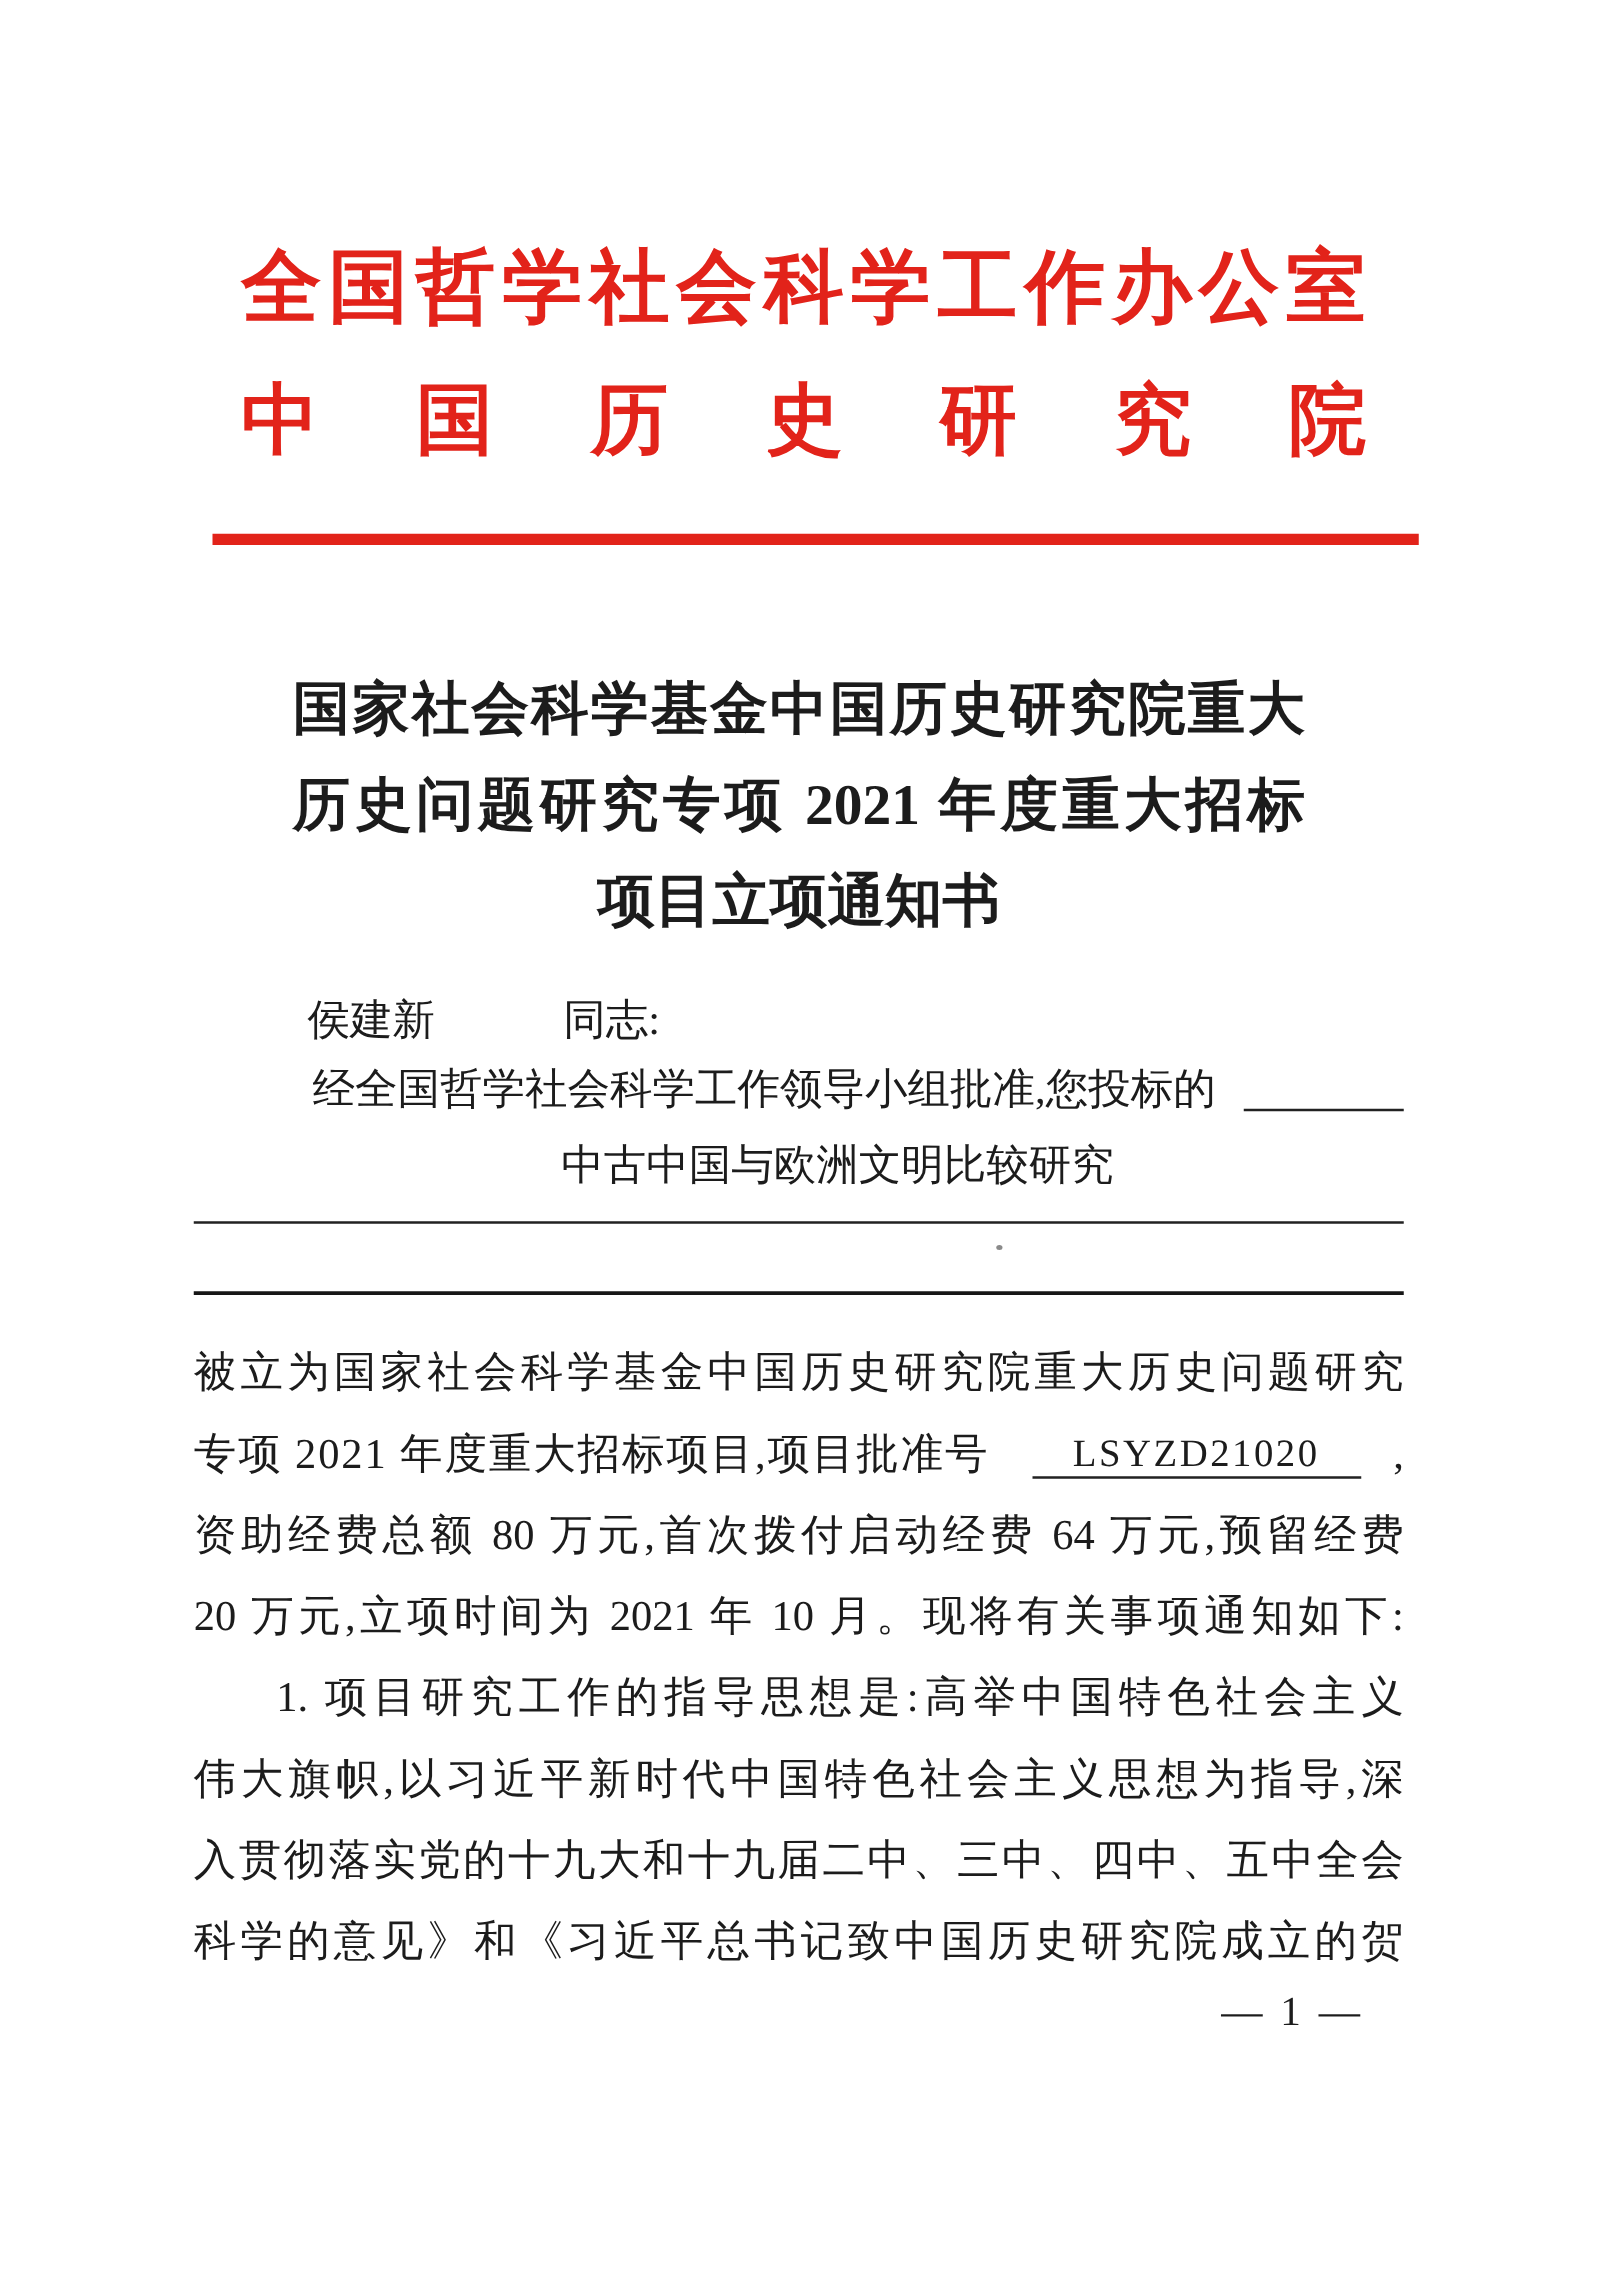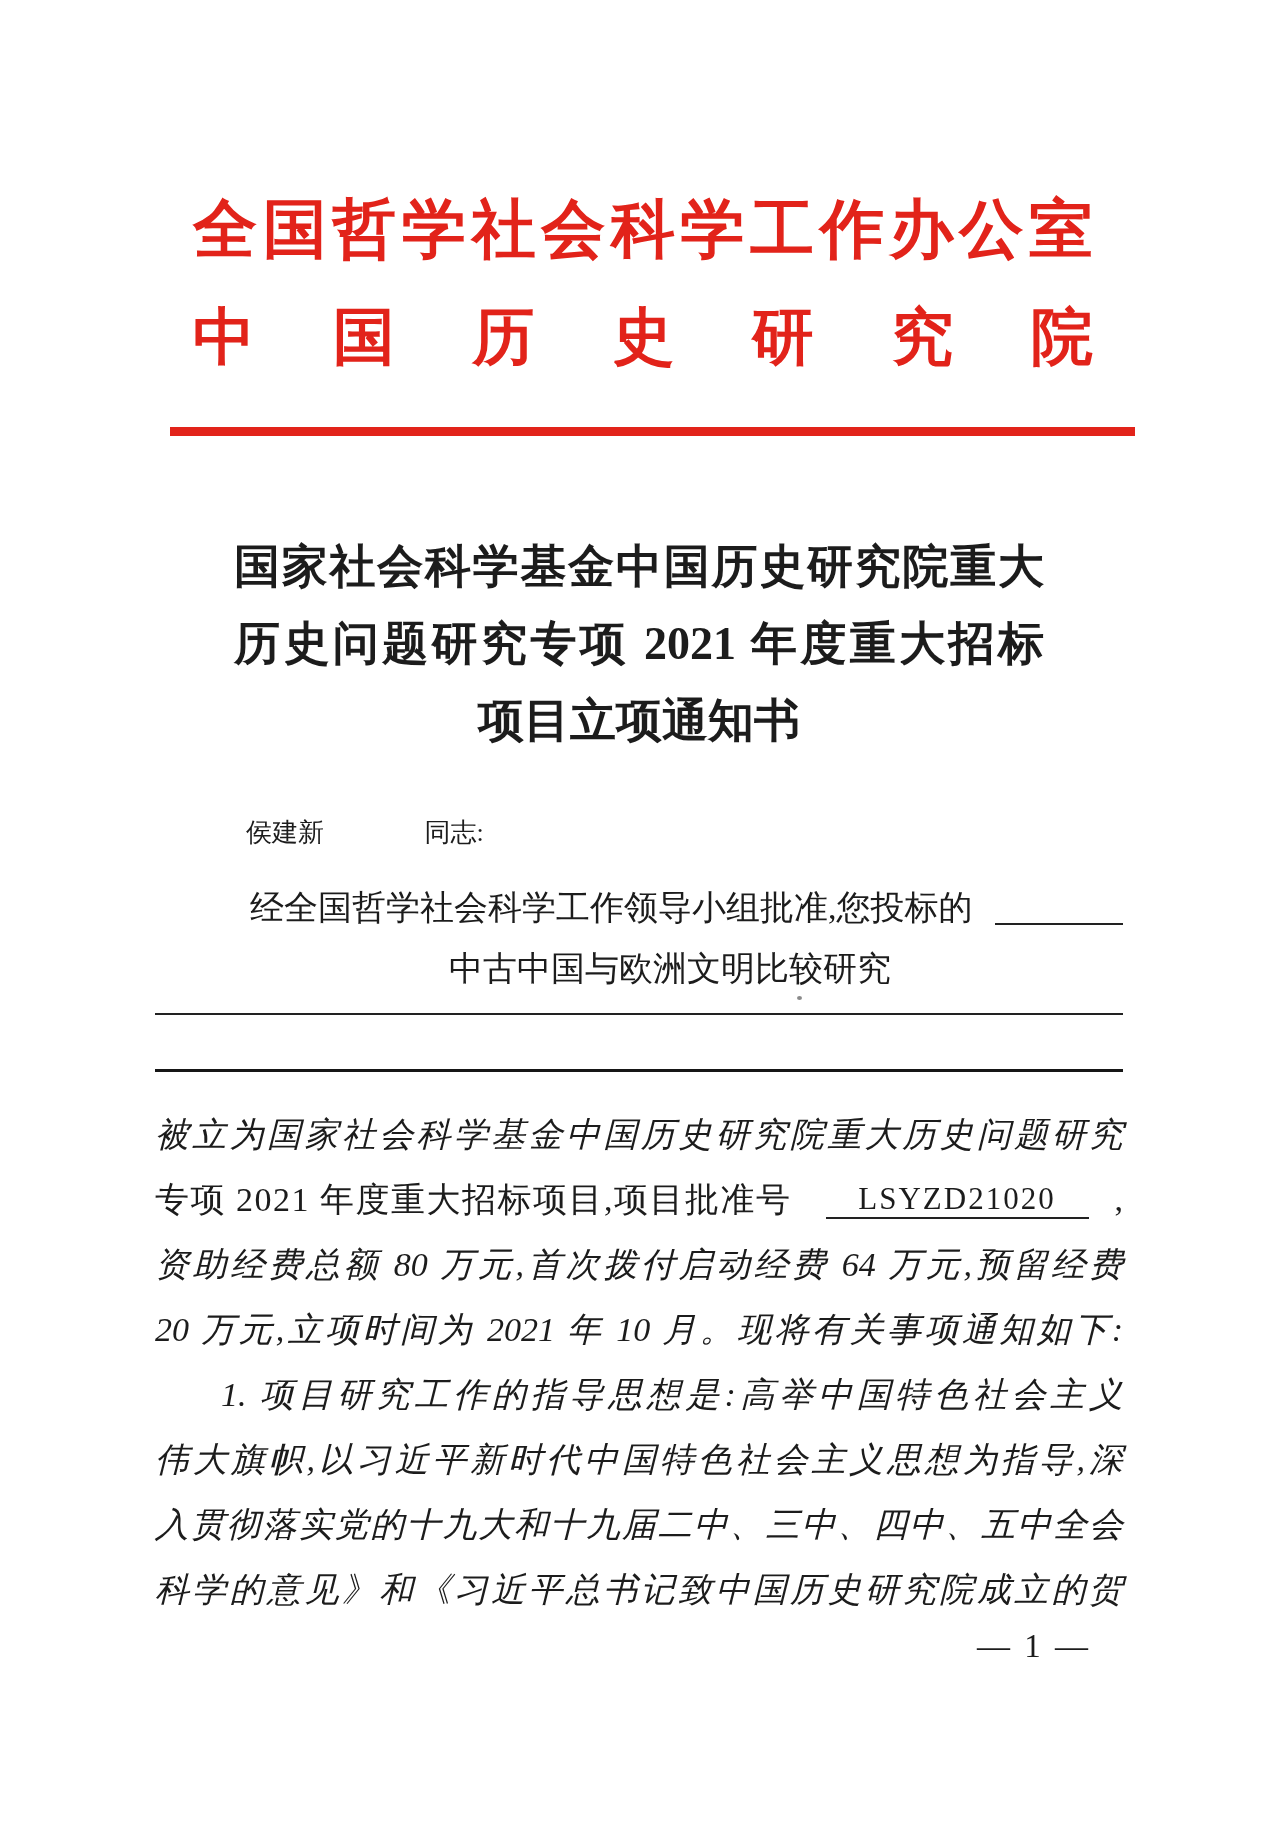--- a/index.html
+++ b/index.html
@@ -16,36 +16,36 @@
   .org-line1{ font-size:64px; }
   .org-line2{ font-size:62px; margin-top:40px; }
   .red-line{ margin-left:15px; margin-top:56px; width:965px; height:9px;
     background:var(--accent-red); }
   
   .doc-title{ width:810px; margin:92px auto 0 auto; font-size:46px; font-weight:bold;
     line-height:77px; }
   .t-just{ text-align:justify; text-align-last:justify; text-justify:inter-character; }
   .t-center{ text-align:right; text-align-last:center; }
   
-  .greeting{ margin-top:52px; font-size:26px; line-height:44px; }
+  .greeting{ margin-top:36px; font-size:34px; line-height:44px; }
   .greeting .recipient{ margin-left:91px; }
   .greeting .salutation{ margin-left:94px; }
   
-  .intro-row{ display:flex; margin-top:30px; font-size:34px;
+  .intro-row{ display:flex; margin-top:10px; font-size:34px;
     line-height:46px;gap:16px; }
   .intro-row .intro-text{ margin-left:95px; }
   .fill{ flex:1; border-bottom:2px solid var(--rule); margin:0 0 6px 6px; }
   .project-line{ margin-top:16px; font-size:34px; line-height:44px; padding-left:62px;
     padding-bottom:22px; border-bottom:2px solid var(--rule);text-align:center; }
   .empty-line{ margin-top:54px; border-bottom:3px solid #161616; }
   .speck{ position:absolute; left:797px; top:996px; width:5px; height:4px;
     background:#8a8a8a; border-radius:50%; }
   
   .body-block{ margin-top:30px; font-size:34px; line-height:65px; }
-  .jline{ text-align:justify; text-align-last:justify; text-justify:inter-character;font-style:italic; }
+  .jline{ text-align:justify; text-align-last:justify; text-justify:inter-character; }
   .indent{ text-indent:66px; }
   .approval-row{ display:flex; align-items:flex-end;gap:22px; }
   .approval-row .prefix{ letter-spacing:1.5px; white-space:nowrap; }
   .approval-field{ flex:1; position:relative; border-bottom:2px solid var(--rule);
     margin:0 4px 13px 12px; height:42px; }
   .approval-text{ position:absolute; left:0; right:0; bottom:3px; text-align:center;
     font-size:31px; letter-spacing:2px; line-height:1; }
   .comma{ white-space:nowrap; }
   
   .page-num{ margin-top:6px; text-align:right; padding-right:32px; font-size:33px;

